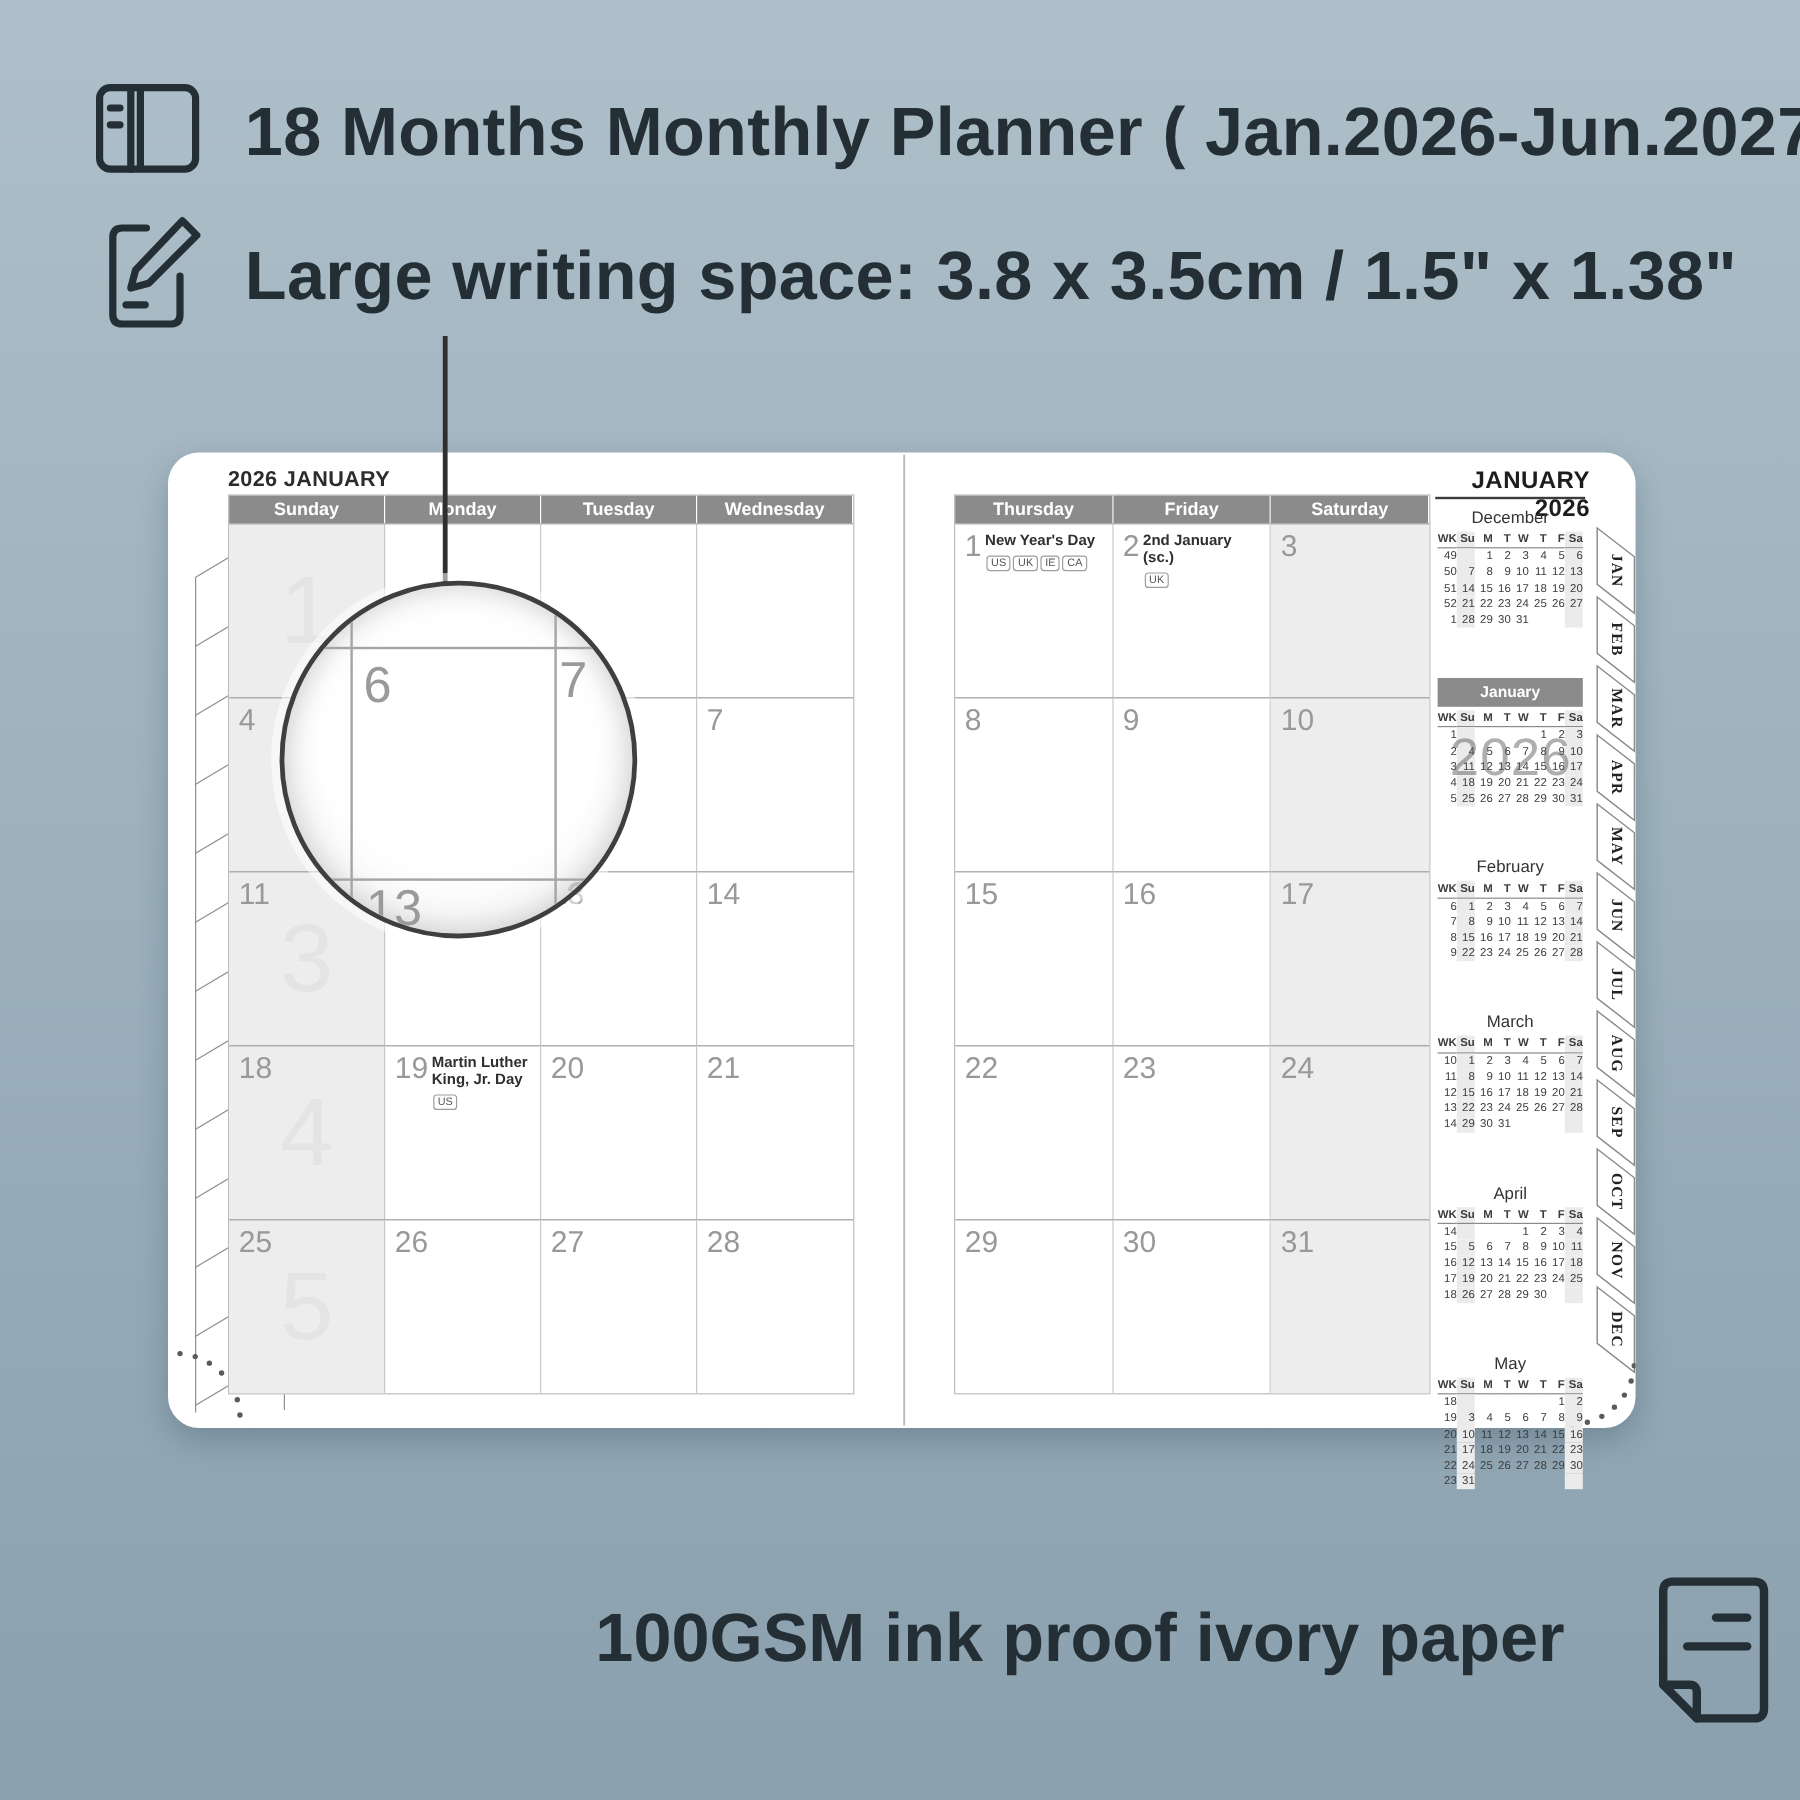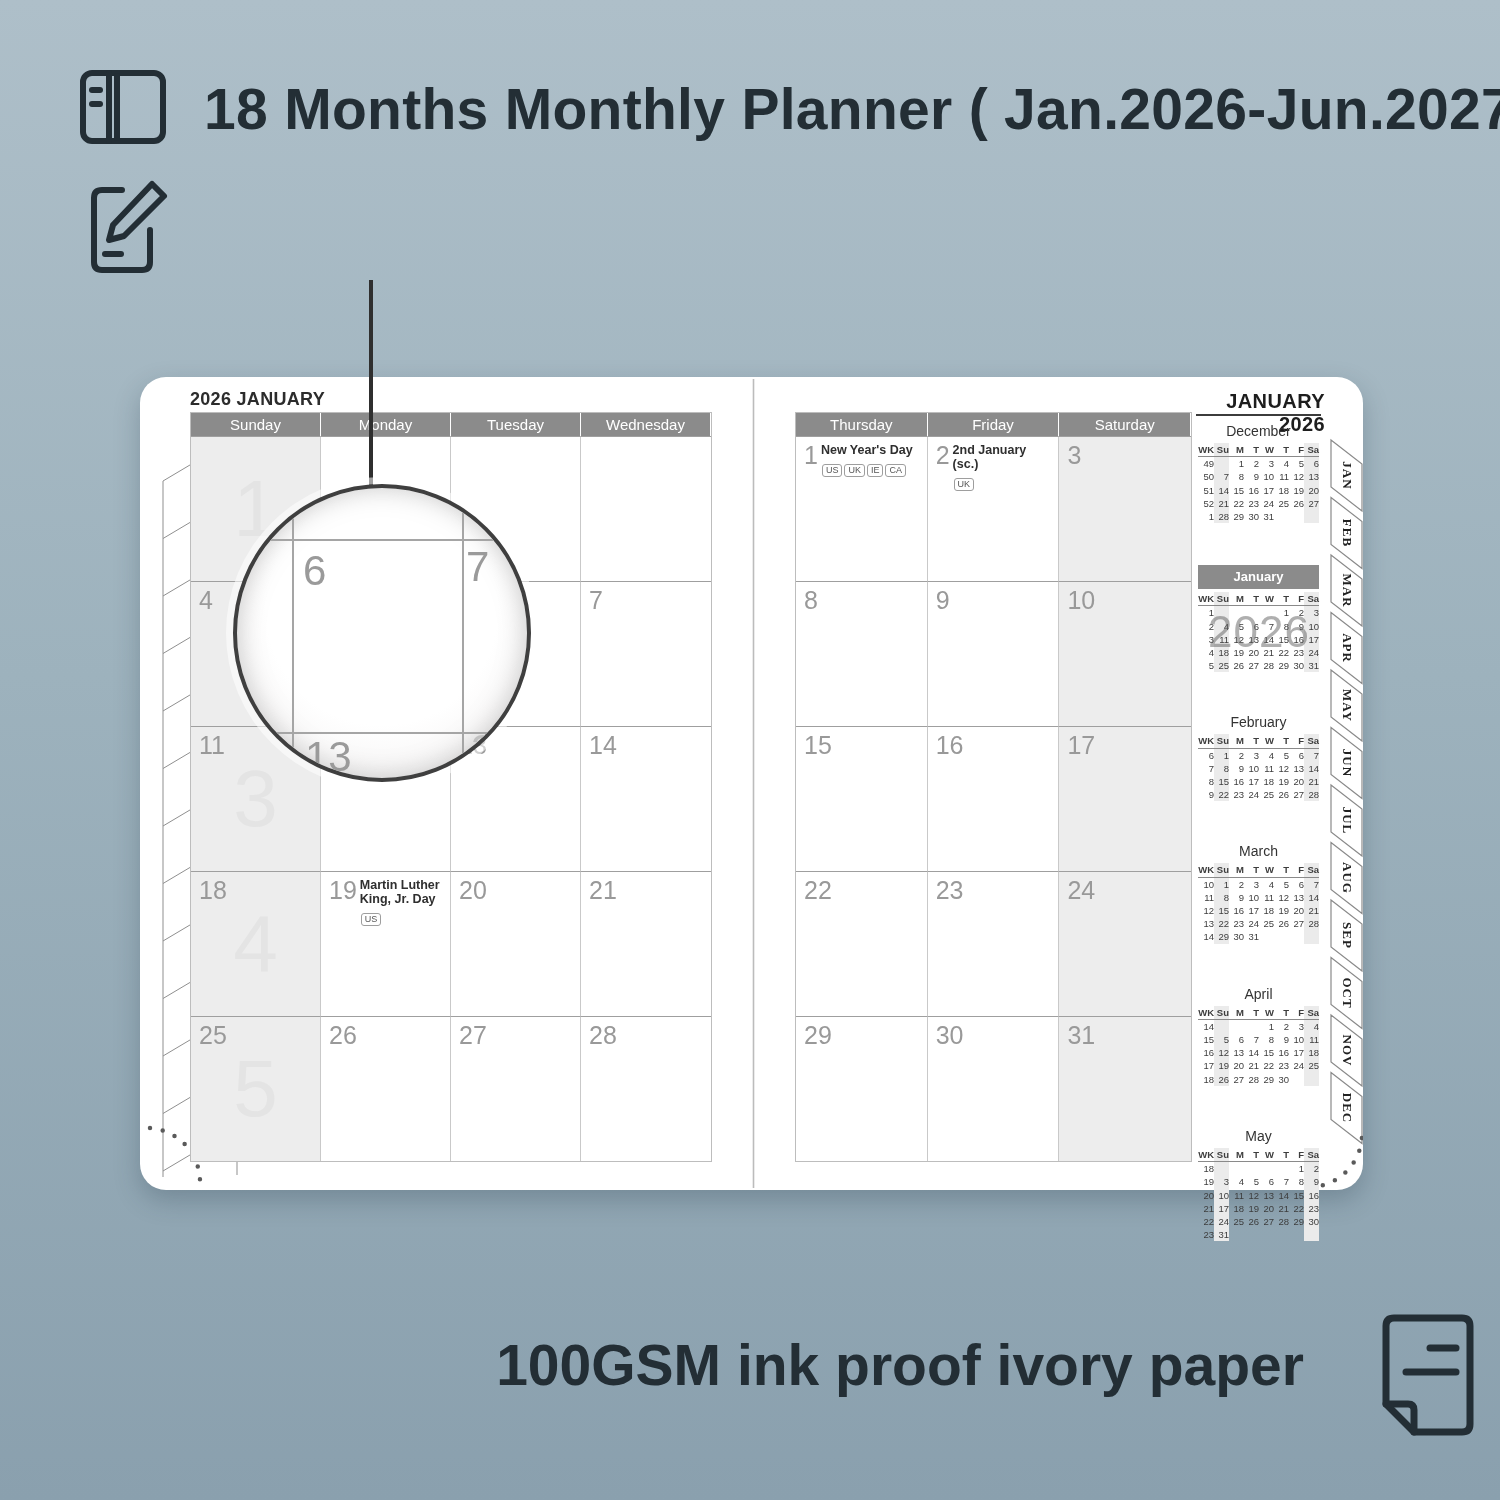--- a/index.html
+++ b/index.html
@@ -17,21 +17,21 @@
     font-size:57px;font-weight:600;color:#232e35;white-space:nowrap}
   #footer-icon{position:absolute;left:1372px;top:1312px}
   
   .spread{position:absolute;left:140px;top:377px;width:1223px;height:813px;background:#fff;
     border-radius:26px;box-shadow:0 10px 26px rgba(28,48,62,.25)}
   #deco{position:absolute;inset:0;width:100%;height:100%}
   .page-title{position:absolute;left:50px;top:12px;font-size:18px;font-weight:700;color:#2c2c2c;letter-spacing:.3px}
   .cal{display:grid;border:1px solid #bdbdbd;position:absolute;background:#fff}
   #left-grid{left:50px;top:35px}
   #right-grid{left:655px;top:35px}
-  .cal .hdr{background:#8b8b8b;color:#fff;font-size:15px;font-weight:400;text-align:center;
+  .cal .hdr{background:#8b8b8b;color:#fff;font-size:15px;font-weight:700;text-align:center;
     height:23px;line-height:23px;border-right:1px solid #fff}
   .cell{position:relative;border-right:1px solid #c9c9c9;border-top:1px solid #9f9f9f;
     padding:5px 3px 0 8px;display:flex;align-items:flex-start;gap:3px;overflow:hidden}
   .cell.last{border-right:none}
   .cell.shaded{background:#ededed}
   .date{font-size:25px;color:#999;line-height:1.05}
   .wm{position:absolute;left:0;right:0;top:50%;transform:translateY(-50%);text-align:center;
     font-size:80px;color:#e4e4e4;pointer-events:none}
   .hol{flex:1;text-align:left;padding-top:1px}
   .hname{font-size:12.5px;font-weight:700;color:#2f2f2f;line-height:1.12}
@@ -82,20 +82,21 @@
   </div>
 
   <div class="feature" id="feature-2">
     <span class="fx-icon">
       <svg width="82" height="98" viewBox="0 0 82 98" fill="none" stroke="#232e35" stroke-width="6" stroke-linecap="round" stroke-linejoin="round">
         <path d="M 62,52 V 84 Q 62,92 54,92 H 14 Q 6,92 6,84 V 20 Q 6,12 14,12 H 34"></path>
         <path d="M 64,6 L 76,18 L 36,58 L 21,62 L 25,47 Z"></path>
         <line x1="17" y1="76" x2="33" y2="76"></line>
       </svg>
     </span>
+    <span class="txt">Large writing space: 3.8 x 3.5cm / 1.5" x 1.38"</span>
   </div>
 
   <div class="spread">
     <svg id="deco" viewBox="0 0 1223 813">
       <line x1="613.5" y1="2" x2="613.5" y2="811" stroke="#bcbcbc" stroke-width="1.6"></line>
       <g id="hatch-left" stroke="#8f8f8f" stroke-width="1">
           <line x1="97" y1="60" x2="23" y2="104"></line>
           <line x1="97" y1="117.5" x2="23" y2="161.5"></line>
           <line x1="97" y1="175" x2="23" y2="219"></line>
           <line x1="97" y1="232.5" x2="23" y2="276.5"></line>

